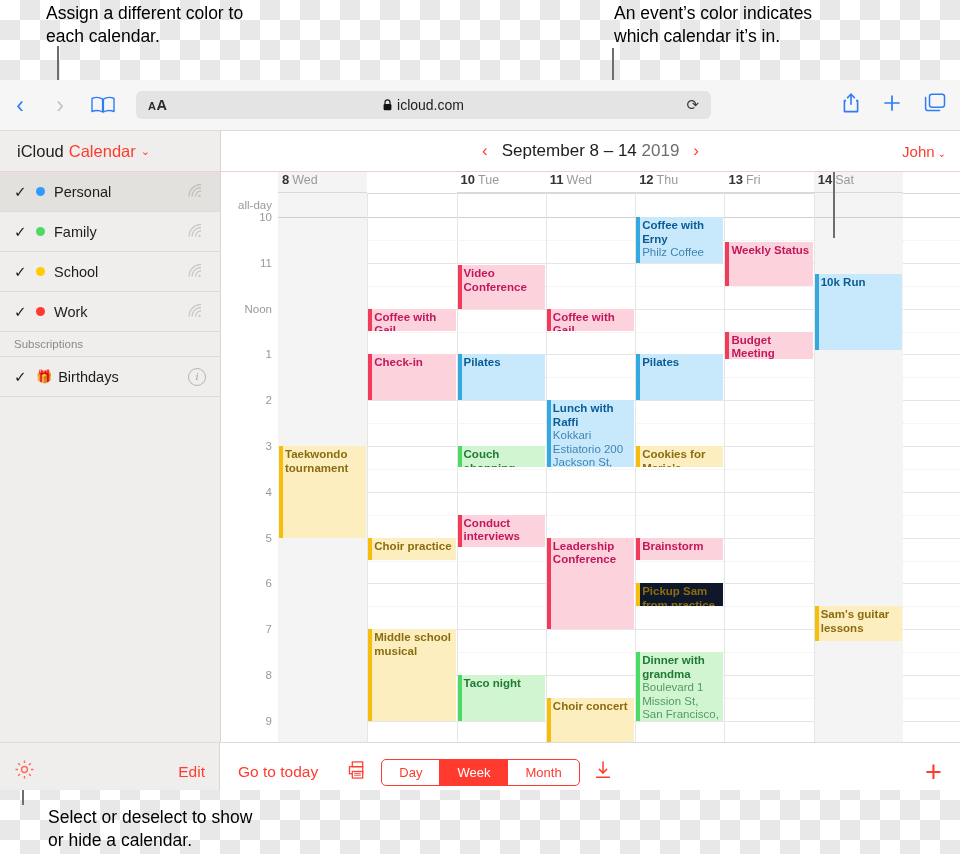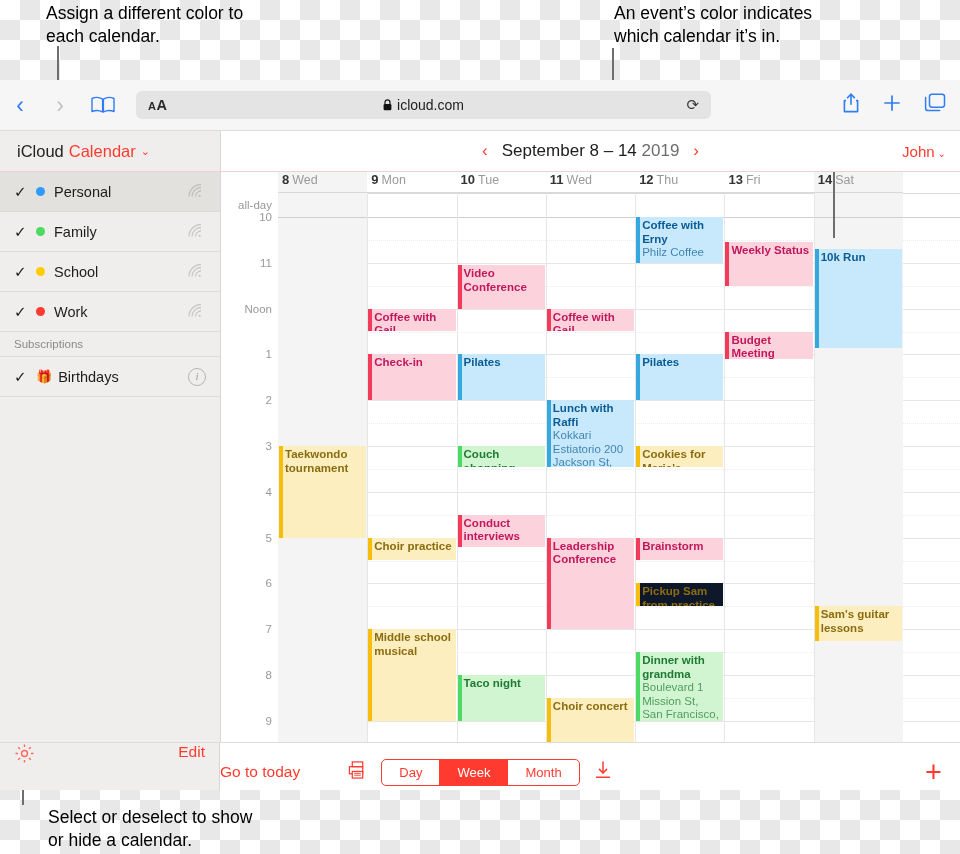--- a/index.html
+++ b/index.html
@@ -84,24 +84,24 @@
   .hline.half{border-top:1px dotted #ededed;}
   .vline{position:absolute;top:21px;bottom:0;width:1px;background:#e6e6e6;}
   .event{position:absolute;overflow:hidden;box-sizing:border-box;padding:2px 3px 0 6px;font-size:11.5px;line-height:13.5px;}
   .event .bar{position:absolute;left:0;top:0;bottom:0;width:4px;}
   .event .ttl{font-weight:600;display:block;}
   .event .loc{display:block;font-weight:400;opacity:.72;}
   .nowline{position:absolute;top:0;bottom:0;width:1.5px;background:#6e6e6e;}
 
   
   .bottom{height:58px;background:#fff;border-top:1px solid #dcdcdc;display:flex;align-items:center;position:relative;}
-  .bl{width:220px;display:flex;justify-content:space-between;padding:0 14px;box-sizing:border-box;height:100%;background:#efeeec;border-right:1px solid #d8d6d2;}
+  .bl{width:220px;display:flex;align-items:center;justify-content:space-between;padding:0 14px;box-sizing:border-box;height:100%;background:#efeeec;border-right:1px solid #d8d6d2;}
   .gear{color:#ff6a5e;font-size:21px;}
   .edit{color:#ff3b30;font-size:15.5px;}
-  .goto{color:#ff3b30;font-size:15.5px;}
+  .goto{color:#ff3b30;font-size:15.5px;margin-left:18px;}
   .seg-area{position:absolute;left:0;right:0;display:flex;justify-content:center;align-items:center;gap:14px;}
   .seg{display:flex;border:1.3px solid #ff3b30;border-radius:5px;overflow:hidden;}
   .seg div{padding:5px 17px;font-size:13px;color:#ff3b30;border-right:1.3px solid #ff3b30;}
   .seg div:last-child{border-right:0;}
   .seg div.on{background:#ff3b30;color:#fff;}
   .plus-r{position:absolute;right:18px;color:#ff3b30;font-size:29px;line-height:1;}
 </style>
 </head>
 <body>
 
@@ -291,26 +291,20 @@
             <div class="hline" style="top:21px;border-top:1px solid #d9d9d9"></div>
             <div class="hline" style="top:45px;border-top:1px solid #cfcfcf"></div>
           </div>
         <div class="daycols" id="daycols">
             <div class="daycol weekend" style="left:0px;width:89.28571428571429px">
      <div class="dayhdr">
        <span class="num">8</span><span class="nm">Wed</span>
      </div>
      <div class="allday"></div>
    </div>
-            <div class="daycol" style="left:89.28571428571429px;width:89.28571428571429px">
-     <div class="dayhdr">
-       <span class="num">9</span><span class="nm">Mon</span>
-     </div>
-     <div class="allday"></div>
-   </div>
             <div class="daycol" style="left:178.57142857142858px;width:89.28571428571429px">
      <div class="dayhdr">
        <span class="num">10</span><span class="nm">Tue</span>
      </div>
      <div class="allday"></div>
    </div>
             <div class="daycol" style="left:267.8571428571429px;width:89.28571428571429px">
      <div class="dayhdr">
        <span class="num">11</span><span class="nm">Wed</span>
      </div>
@@ -343,21 +337,21 @@
             <div class="event" style="left:358.14285714285717px;width:87.28571428571429px;top:45px;height:45.8px;background:#c7e9fb;color:#0b5c96">
       <span class="bar" style="background:#35a8e0"></span>
       <span class="ttl">Coffee with Erny</span>
       <span class="loc">Philz Coffee</span>
     </div>
             <div class="event" style="left:447.42857142857144px;width:87.28571428571429px;top:70.19000000000003px;height:43.50999999999996px;background:#fcd2dc;color:#c2185b">
       <span class="bar" style="background:#f23b5a"></span>
       <span class="ttl">Weekly Status</span>
 
     </div>
-            <div class="event" style="left:536.7142857142858px;width:87.28571428571429px;top:77px;height:99px;background:#c7e9fb;color:#0b5c96">
+            <div class="event" style="left:536.7142857142858px;width:87.28571428571429px;top:102px;height:76px;background:#c7e9fb;color:#0b5c96">
       <span class="bar" style="background:#35a8e0"></span>
       <span class="ttl">10k Run</span>
 
     </div>
             <div class="event" style="left:179.57142857142858px;width:87.28571428571429px;top:93.09000000000003px;height:43.50999999999996px;background:#fcd2dc;color:#c2185b">
       <span class="bar" style="background:#f23b5a"></span>
       <span class="ttl">Video Conference</span>
 
     </div>
             <div class="event" style="left:90.28571428571429px;width:87.28571428571429px;top:136.6px;height:22.9px;background:#fcd2dc;color:#c2185b">

